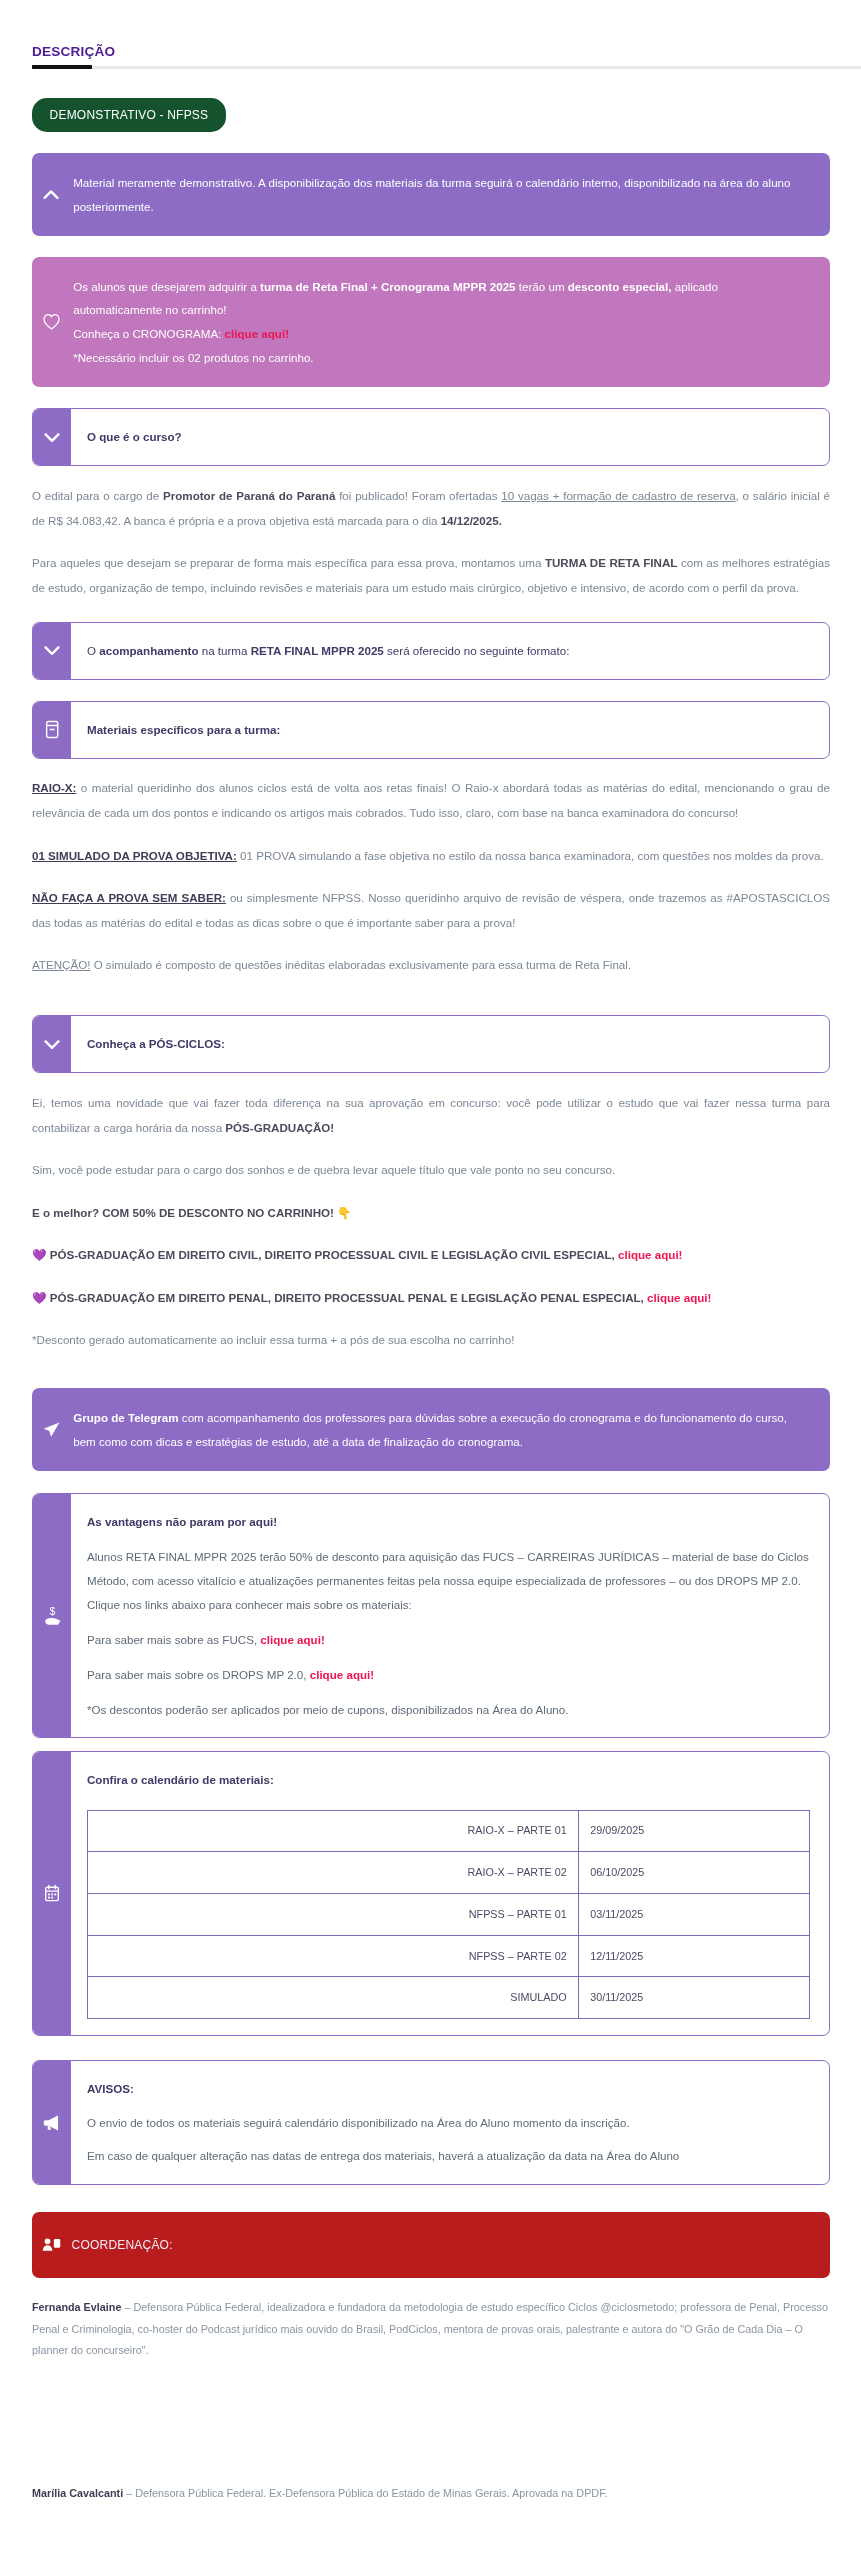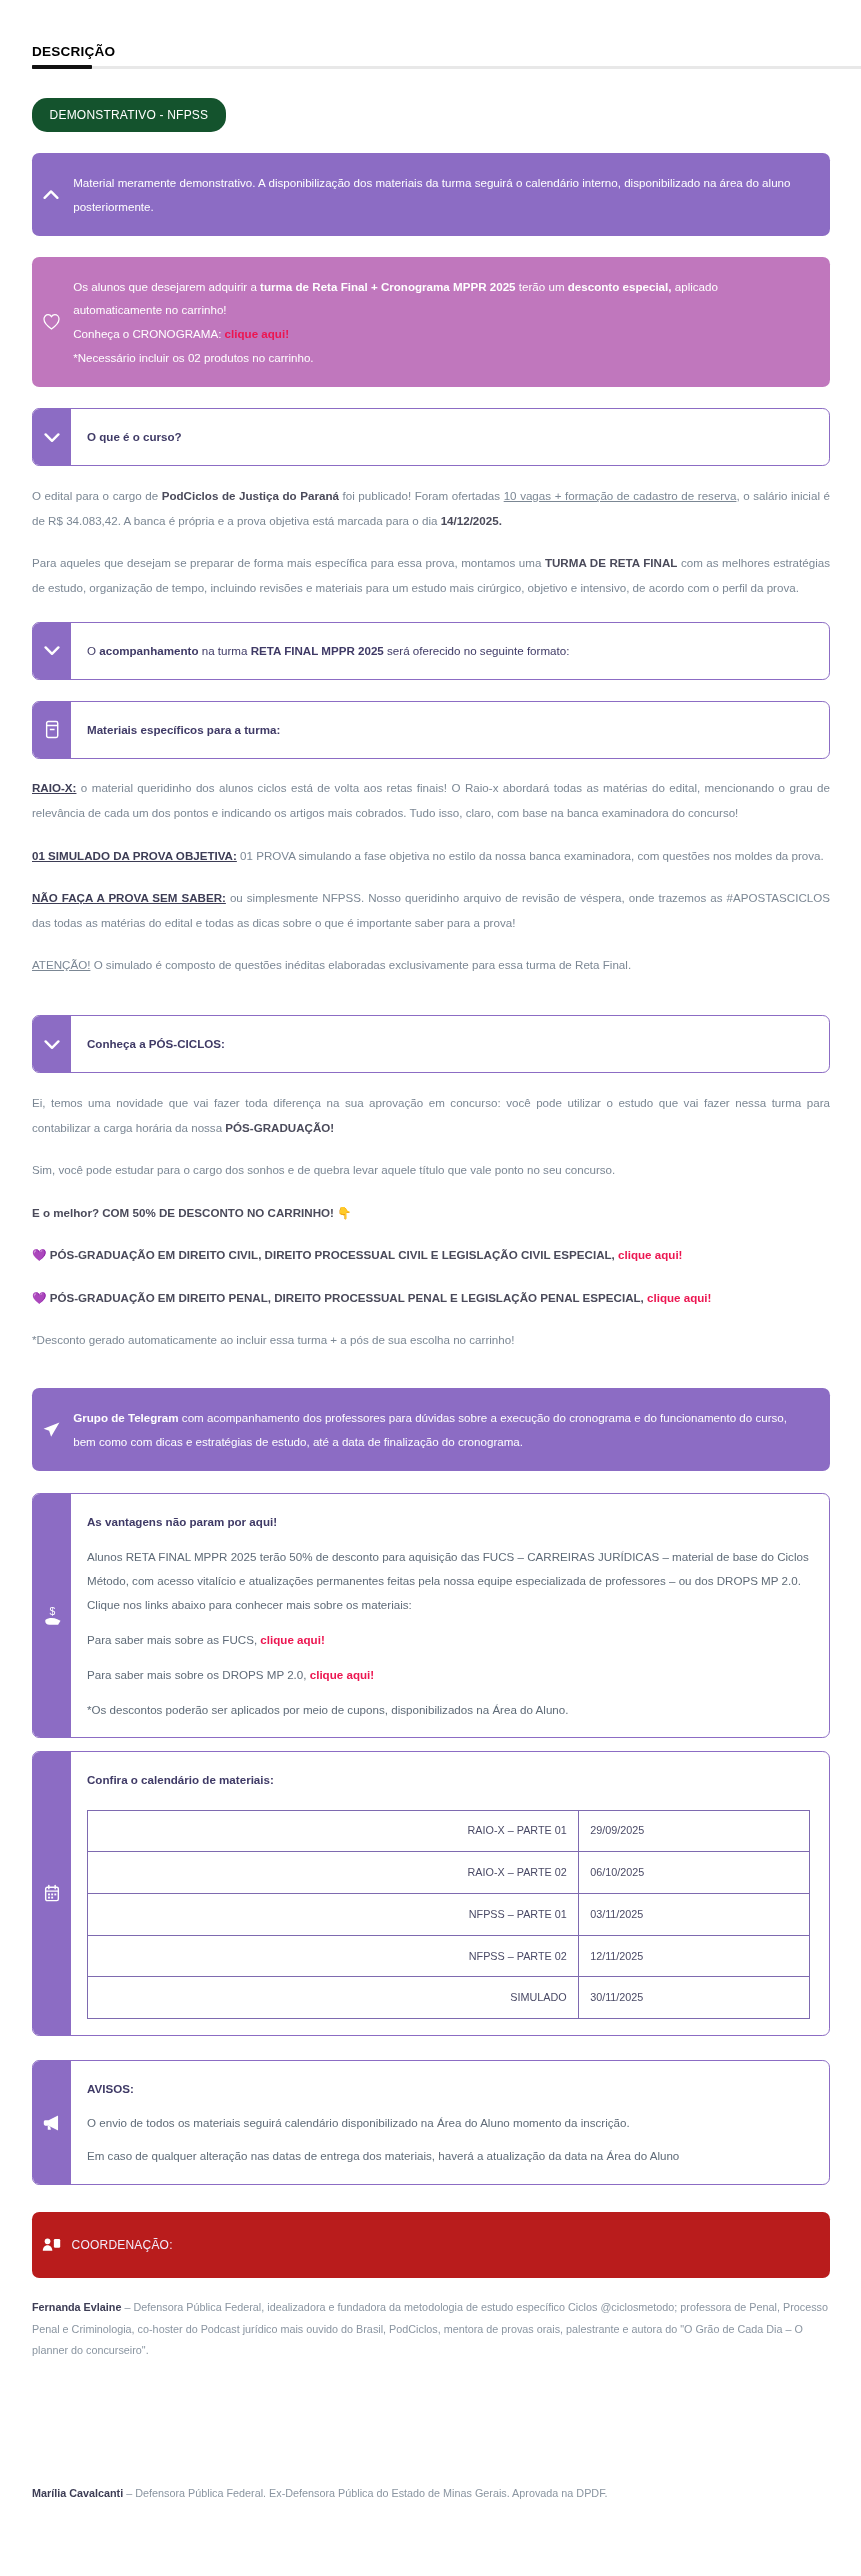--- a/index.html
+++ b/index.html
@@ -22,21 +22,21 @@
 
   
   .tabbar {
     padding: 44px 0 0 16px;
     position: relative;
   }
   .tab-label {
     font-size: 13.6px;
     font-weight: bold;
     letter-spacing: 0.2px;
-    color: #000000;
+    color: #4c1d95;
     display: inline-block;
     padding-bottom: 7.2px;
   }
   .tab-underline-wrap {
     position: relative;
     height: 2.4px;
     margin-top: 0px;
     background: #e8e8e8;
     width: 830px;
     margin-left: 0px;
@@ -225,21 +225,21 @@
       <svg width="16" height="11.2" viewBox="0 0 20 14" aria-hidden="true">
         <path d="M2 3 L10 11 L18 3" stroke="#ffffff" stroke-width="3" fill="none" stroke-linecap="round" stroke-linejoin="round"></path>
       </svg>
     </div>
     <div class="cbox-body">
       <span class="cbox-title">O que é o curso?</span>
     </div>
   </div>
 
   <div class="para">
-    <span>O edital para o cargo de </span><b>PodCiclos de Justiça do Paraná</b><span> foi publicado! Foram ofertadas </span><u>10 vagas + formação de cadastro de reserva</u><span>, o salário inicial é de R$ 34.083,42. A banca é própria e a prova objetiva está marcada para o dia </span><b>14/12/2025.</b>
+    <span>O edital para o cargo de </span><b>Promotor de Paraná do Paraná</b><span> foi publicado! Foram ofertadas </span><u>10 vagas + formação de cadastro de reserva</u><span>, o salário inicial é de R$ 34.083,42. A banca é própria e a prova objetiva está marcada para o dia </span><b>14/12/2025.</b>
   </div>
 
   <div class="para">
     <span>Para aqueles que desejam se preparar de forma mais específica para essa prova, montamos uma </span><b>TURMA DE RETA FINAL</b><span> com as melhores estratégias de estudo, organização de tempo, incluindo revisões e materiais para um estudo mais cirúrgico, objetivo e intensivo, de acordo com o perfil da prova.</span>
   </div>
 
   <div class="cbox outlined accordion">
     <div class="cbox-icon">
       <svg width="16" height="11.2" viewBox="0 0 20 14" aria-hidden="true">
         <path d="M2 3 L10 11 L18 3" stroke="#ffffff" stroke-width="3" fill="none" stroke-linecap="round" stroke-linejoin="round"></path>

